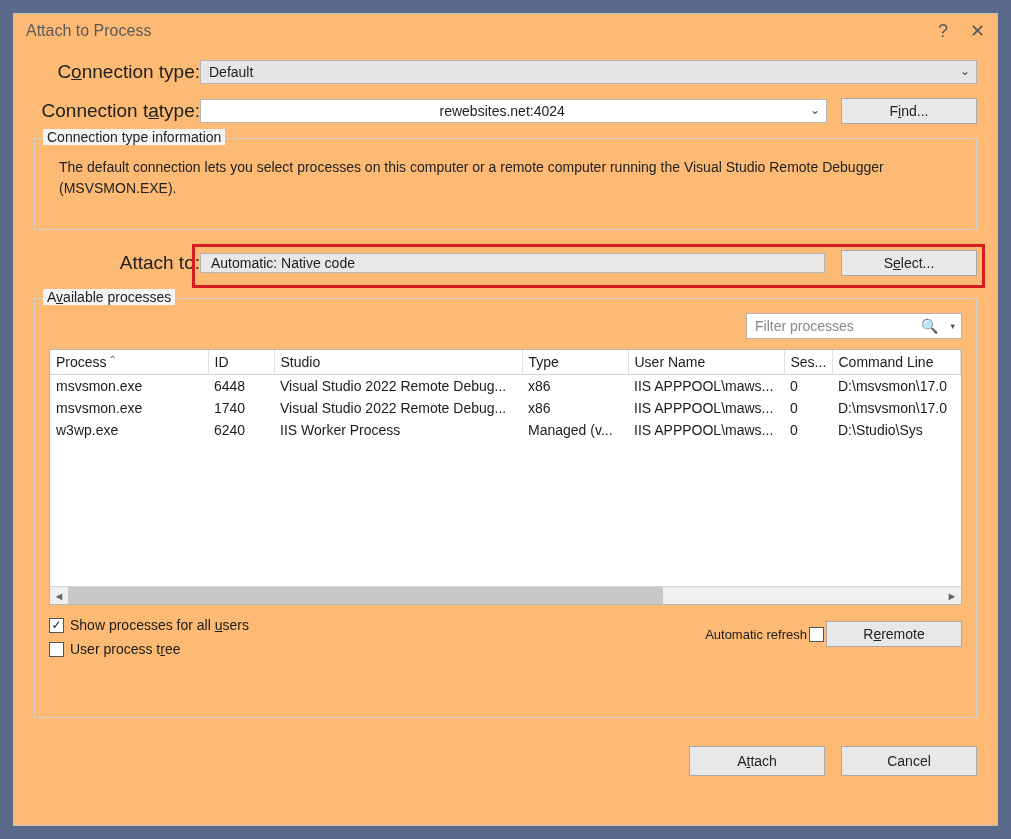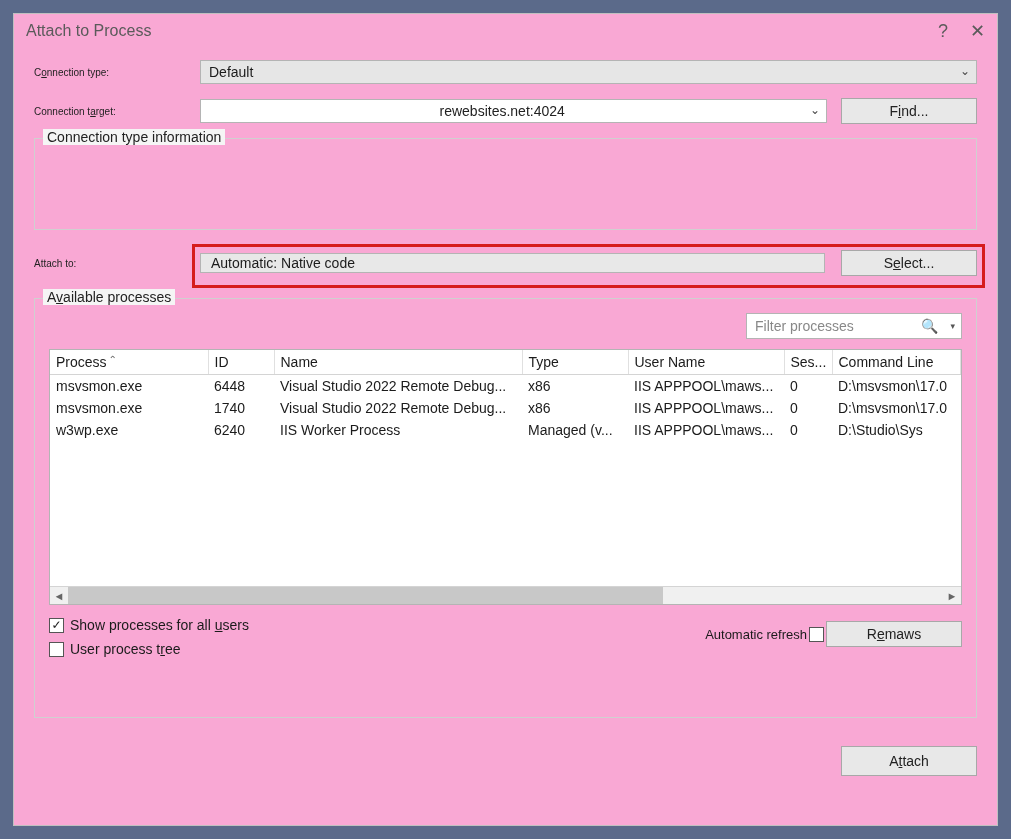--- a/index.html
+++ b/index.html
@@ -12,21 +12,21 @@
     height: 839px;
     overflow: hidden;
     color: #1b1b1b;
   }
   .window {
     position: absolute;
     left: 13px;
     top: 13px;
     width: 985px;
     height: 813px;
-    background: #f9a8d4;
+    background: #fdba74;
     border: 1px solid #c0c0c0;
   }
   
   .titlebar {
     display: flex;
     align-items: center;
     justify-content: space-between;
     padding: 8px 12px 6px 12px;
     color: #5a5a5a;
     font-size: 15px;
@@ -34,21 +34,21 @@
   .title-text { font-size: 16px; }
   .title-controls { display: flex; gap: 22px; align-items: center; }
   .title-controls span {
     font-size: 18px;
     color: #5a5a5a;
     cursor: pointer;
     line-height: 1;
   }
   .content { padding: 14px 20px 16px 20px; }
   .row { display: flex; align-items: center; margin-bottom: 14px; }
-  .lbl { width: 166px; font-size: 10px; color: #222; }
+  .lbl { width: 166px; font-size: 19px; color: #222; text-align: right; }
   .underline { text-decoration: underline; }
   .combo {
     flex: 1;
     background: #e6e6e6;
     border: 1px solid #b4b4b4;
     height: 24px;
     display: flex;
     align-items: center;
     padding: 8px 8px;
     position: relative;
@@ -267,36 +267,37 @@
         <span>C</span><span class="underline">o</span><span>nnection type:</span>
       </div>
       <div class="combo">
         <span>Default</span>
         <span class="chev">⌄</span>
       </div>
     </div>
 
     <div class="row">
       <div class="lbl">
-        <span>Connection t</span><span class="underline">a</span><span>rget:</span>
+        <span>Connection t</span><span class="underline">a</span><span>type:</span>
       </div>
       <div class="target-input">
         <span class="centered">rewebsites.net:4024</span>
         <span class="chev">⌄</span>
       </div>
       <div style="width:14px;"></div>
       <div class="btn btn-small">
         <span>F</span>
           <span class="underline">i</span>
           <span>nd...</span>
       </div>
     </div>
 
     <div class="fs" style="height:92px;">
       <div class="fs-legend">Connection type information</div>
+      <div class="info-text">The default connection lets you select processes on this computer or a remote computer running the Visual Studio Remote Debugger (MSVSMON.EXE).</div>
     </div>
 
     <div class="attach-row" style="position:relative;">
       <div class="lbl">Attach to:</div>
       <div class="attach-box">Automatic: Native code</div>
       <div class="btn btn-small">
         <span>S</span>
           <span class="underline">e</span>
           <span>lect...</span>
       </div>
@@ -324,21 +325,21 @@
               <col style="width:248px">
             <col style="width:106px">
               <col style="width:156px">
               <col style="width:48px">
               <col>
           </colgroup>
           <thead>
             <tr>
               <th class="sorted">Process</th>
               <th>ID</th>
-              <th>Name</th>
+              <th>Studio</th>
               <th>Type</th>
               <th>User Name</th>
               <th>Ses...</th>
               <th>Command Line</th>
             </tr>
           </thead>
           <tbody id="proc-body">
               <tr>
                 <td>msvsmon.exe</td>
                 <td>6448</td>
@@ -391,28 +392,29 @@
               <span>User process t</span><span class="underline">r</span><span>ee</span>
             </span>
           </div>
         </div>
         <div class="right-foot">
           <span>Automatic refresh</span>
           <span class="chk" style="margin:0;"></span>
           <div class="btn btn-small">
             <span>R</span>
               <span class="underline">e</span>
-              <span>maws</span>
+              <span>remote</span>
           </div>
         </div>
       </div>
     </div>
 
     <div class="dlg-footer">
       <div class="btn">
         <span>A</span>
           <span class="underline">t</span>
           <span>tach</span>
       </div>
+      <div class="btn">Cancel</div>
     </div>
 
   </div>
 </div>
 
 </body></html>

